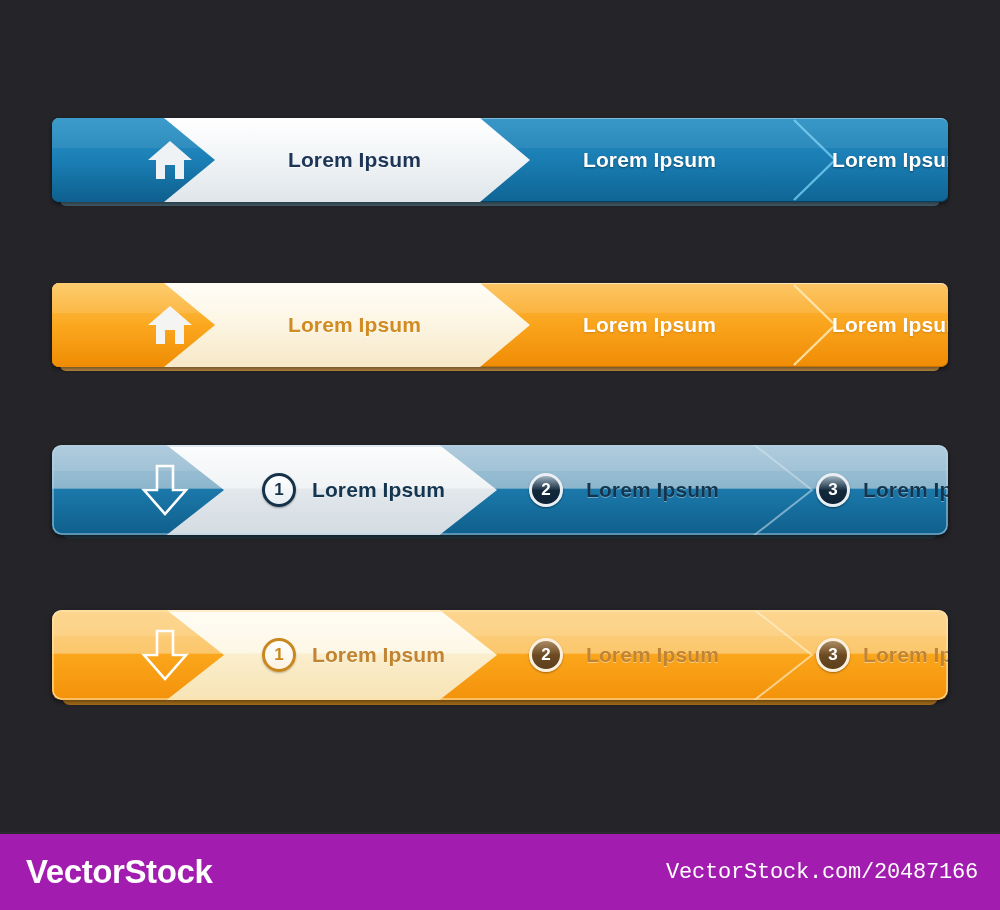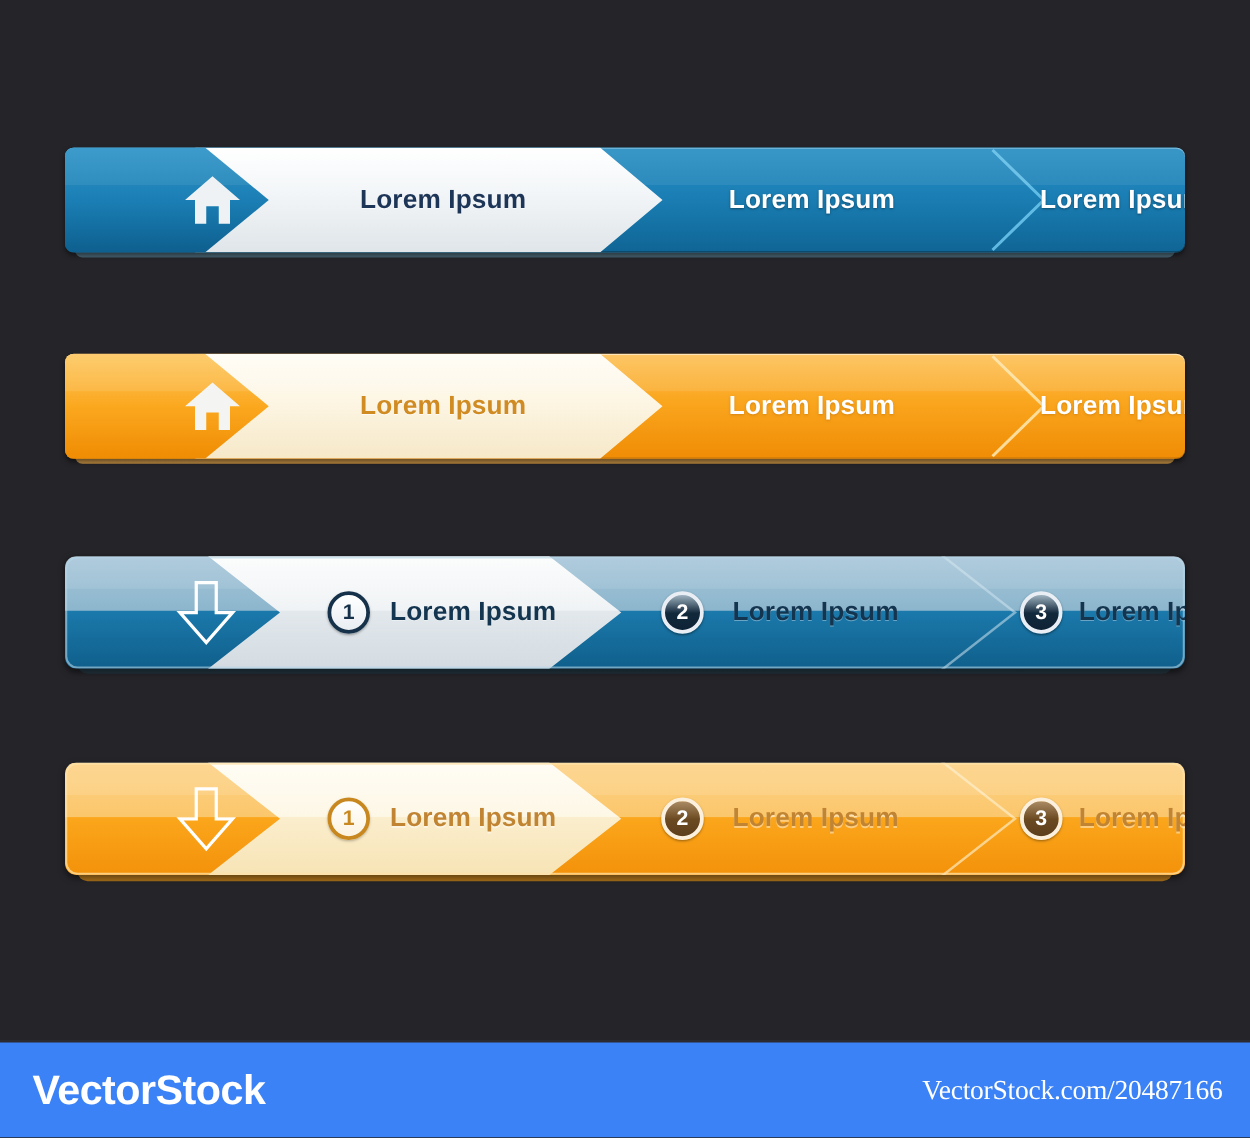--- a/index.html
+++ b/index.html
@@ -116,40 +116,40 @@
     border: 3px solid #fbf0dd;
     color: #ffffff;
     box-shadow: 0 1px 2px rgba(0,0,0,.35);
   }
 
   
   .footer {
     position: absolute;
     left: 0; bottom: 0;
     width: 1000px; height: 78px;
-    background: #3b82f6;
+    background: #a21caf;
     border-top: 2px solid #2a2a30;
   }
   .wm-left {
     position: absolute;
     left: 26px; top: 50%;
     transform: translateY(-50%);
     color: #ffffff;
     font-size: 33px;
     font-weight: bold;
     font-family: "Liberation Sans", sans-serif;
     letter-spacing: -0.4px;
   }
   .wm-right {
     position: absolute;
     right: 22px; top: 50%;
     transform: translateY(-50%);
     color: #ffffff;
     font-size: 22px;
-    font-family: Liberation Serif, serif;
+    font-family: Liberation Mono, monospace;
     letter-spacing: -0.2px;
   }
 
   svg { display: block; }
 </style>
 </head>
 <body>
 
 <div class="canvas">
 

